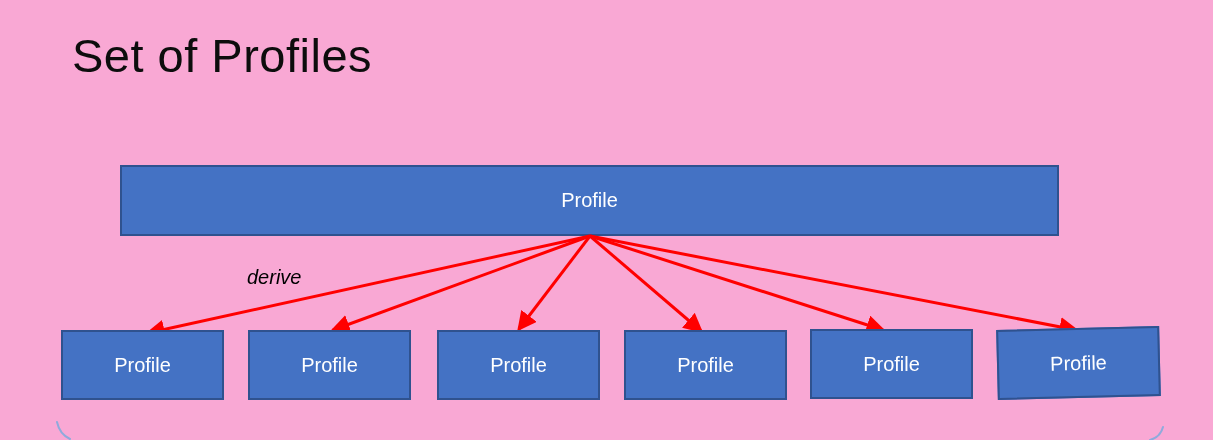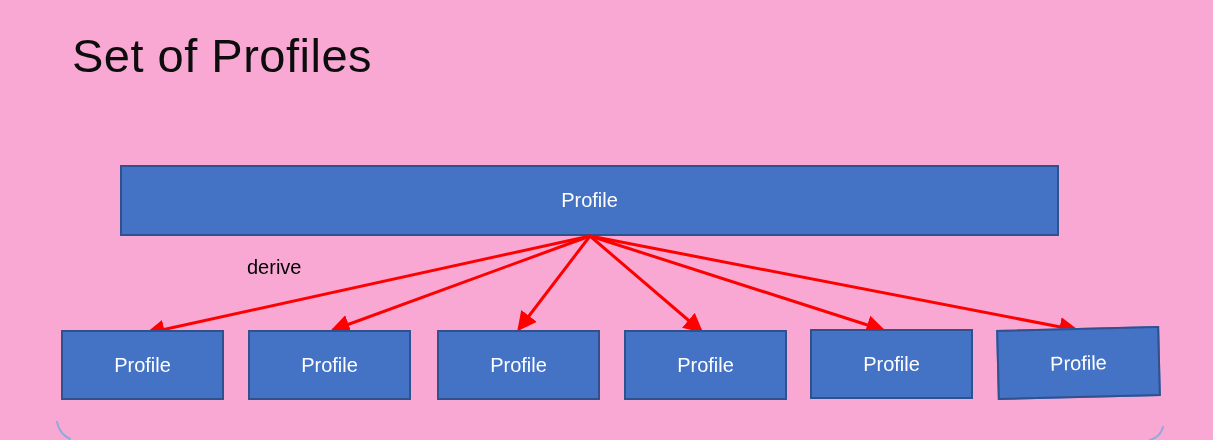--- a/index.html
+++ b/index.html
@@ -49,24 +49,25 @@
   }
   .p0 { left: 61px; }
   .p1 { left: 248px; }
   .p2 { left: 437px; }
   .p3 { left: 624px; }
   .p4 { left: 810px; top: 329px; }
   .p5 { left: 997px; top: 328px; transform: rotate(-1.4deg); }
   .derive-label {
     position: absolute;
     left: 247px;
-    top: 256px;
+    top: 266px;
     font-size: 20px;
     color: #000000;
     white-space: nowrap;
+    font-style: italic;
   }
   #arrows-svg {
     position: absolute;
     left: 0;
     top: 0;
     width: 1213px;
     height: 440px;
     pointer-events: none;
   }
   #arrows-svg line {

